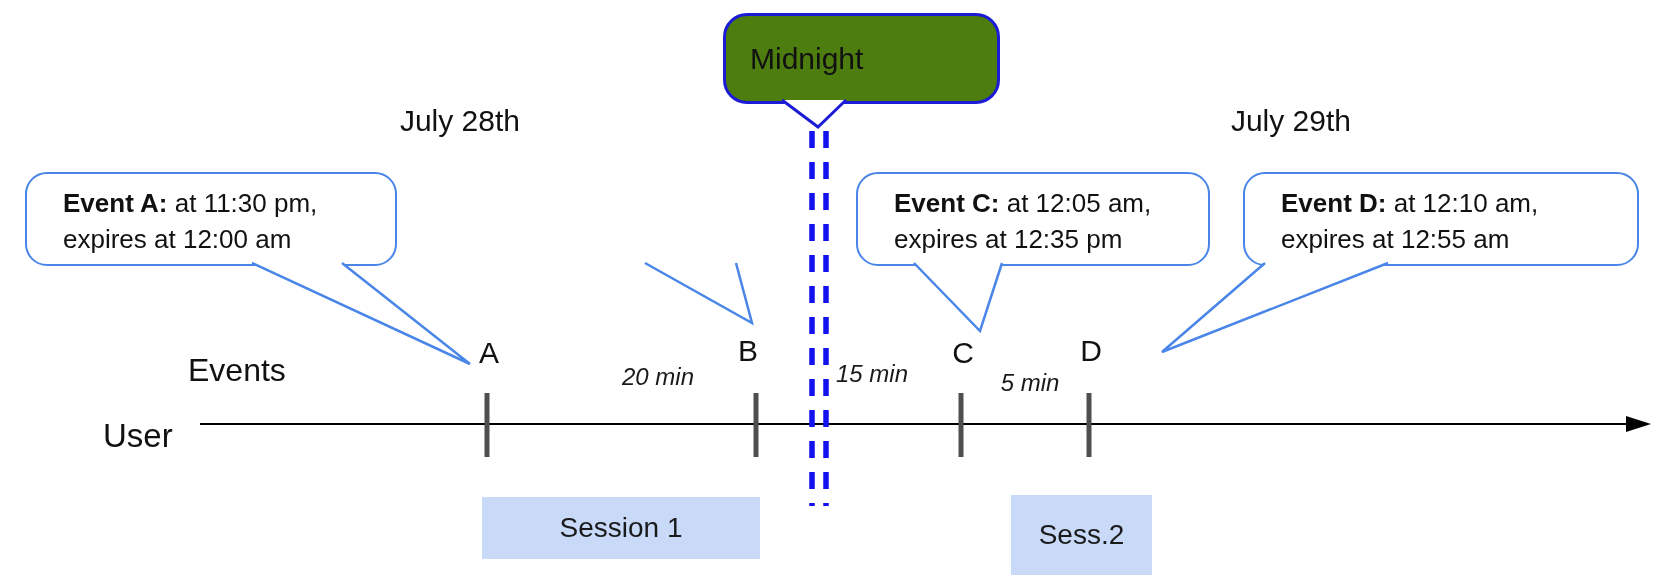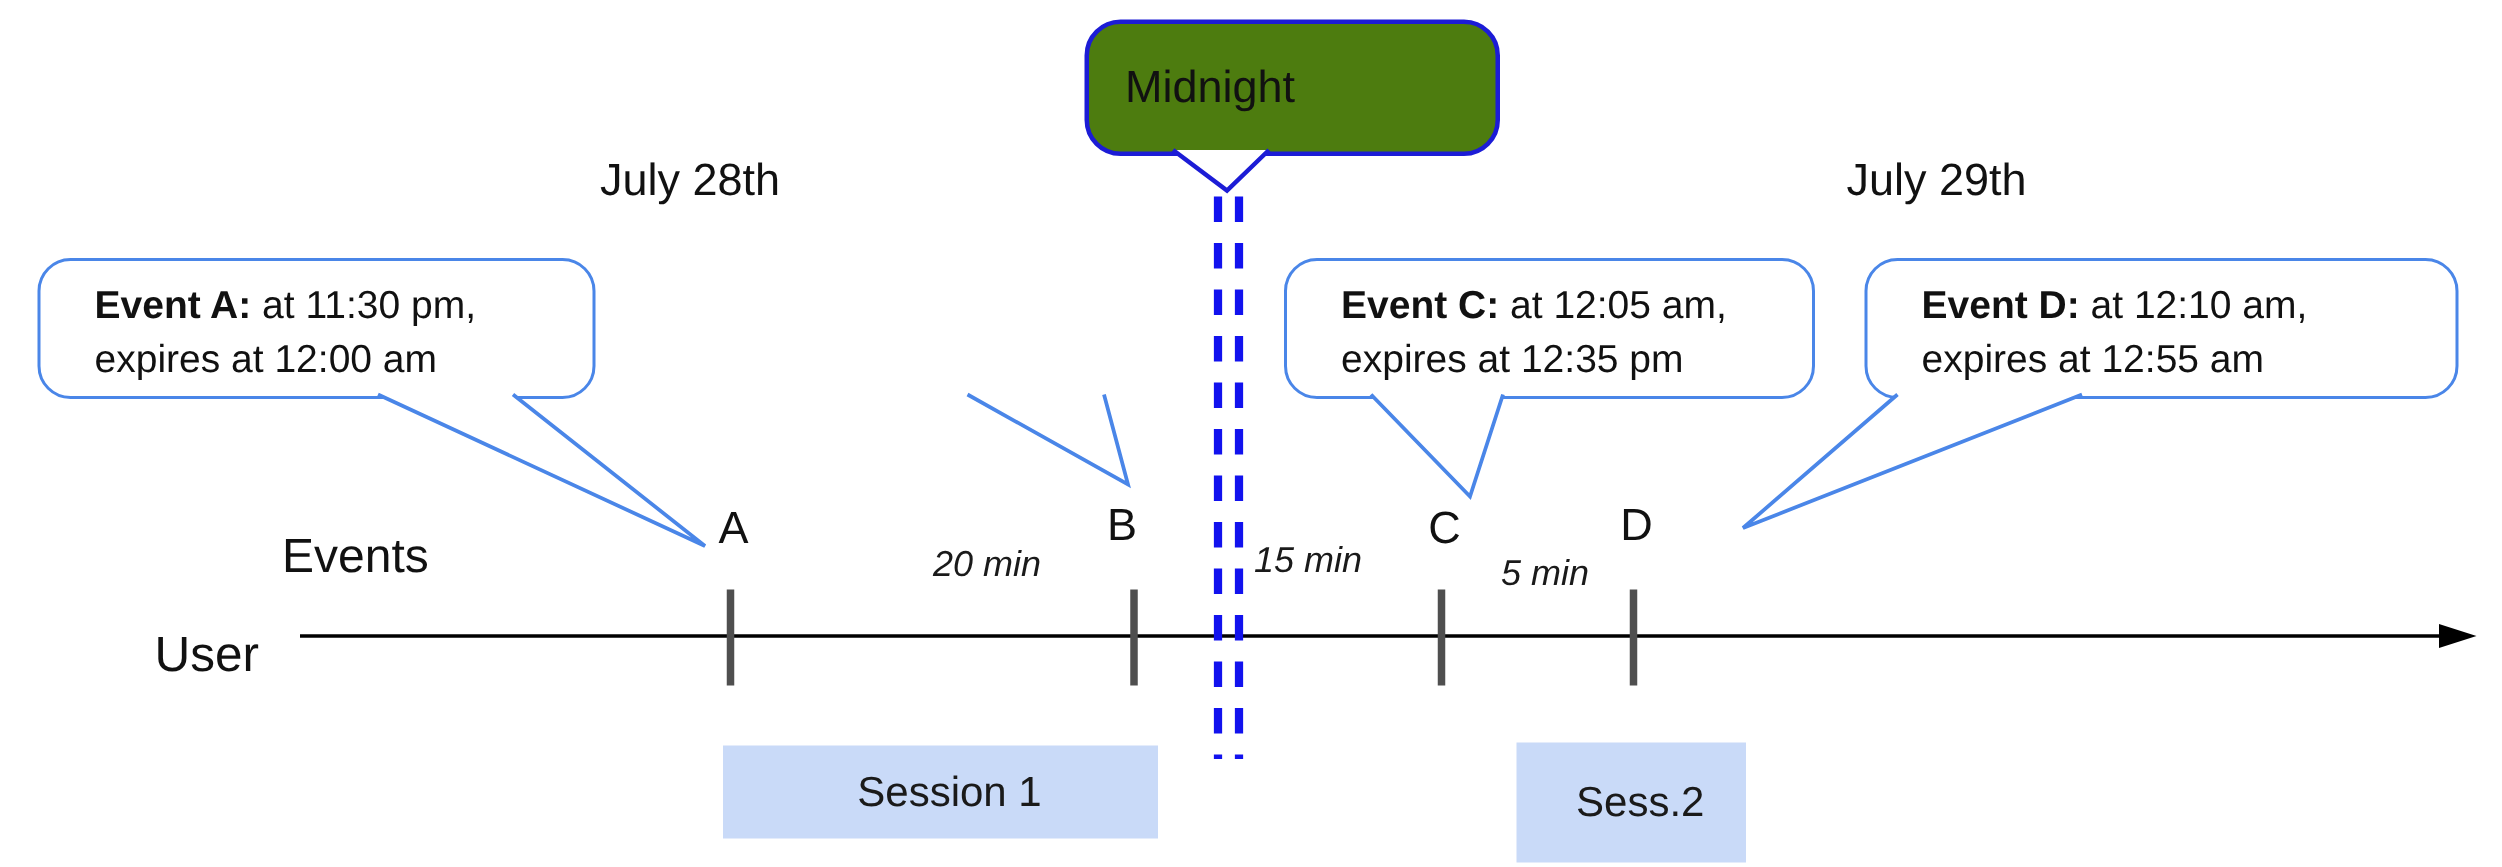--- a/index.html
+++ b/index.html
@@ -62,21 +62,20 @@
     font-style:italic;
   }
   .axislabel{position:absolute;z-index:1;}
 
   .sessionbox{
     position:absolute;
     background:#c9daf8;
     display:flex;align-items:center;justify-content:center;
     font-size:28px;color:#1a1a1a;
     z-index:1;
-    padding-left:12px;
   }
 </style>
 </head>
 <body>
 
 <div id="canvas">
 
   <div class="datelabel" style="left:300px;top:104px;">July 28th</div>
   <div class="datelabel" style="left:1131px;top:104px;">July 29th</div>
 

